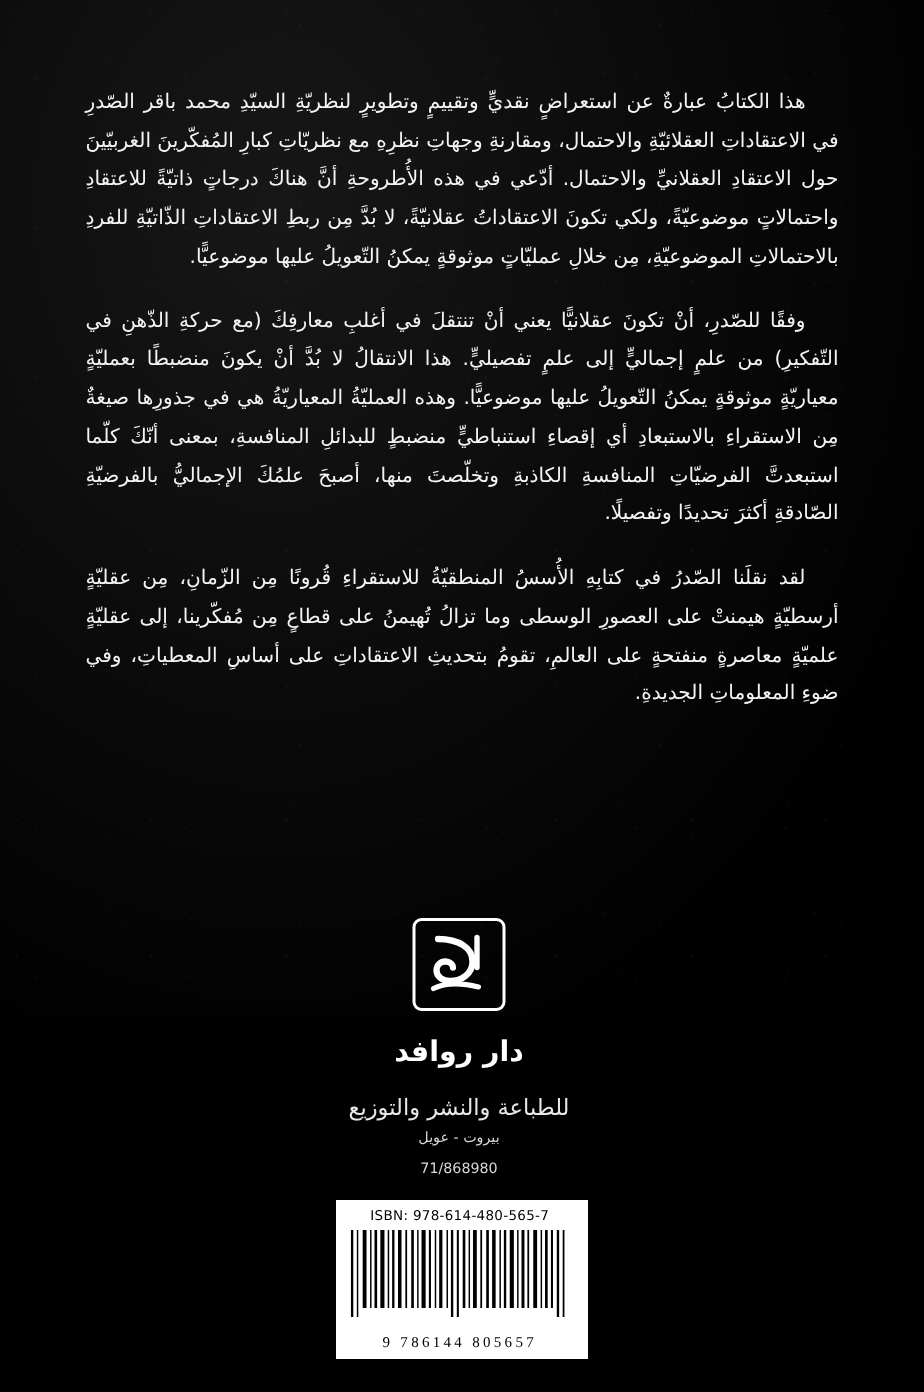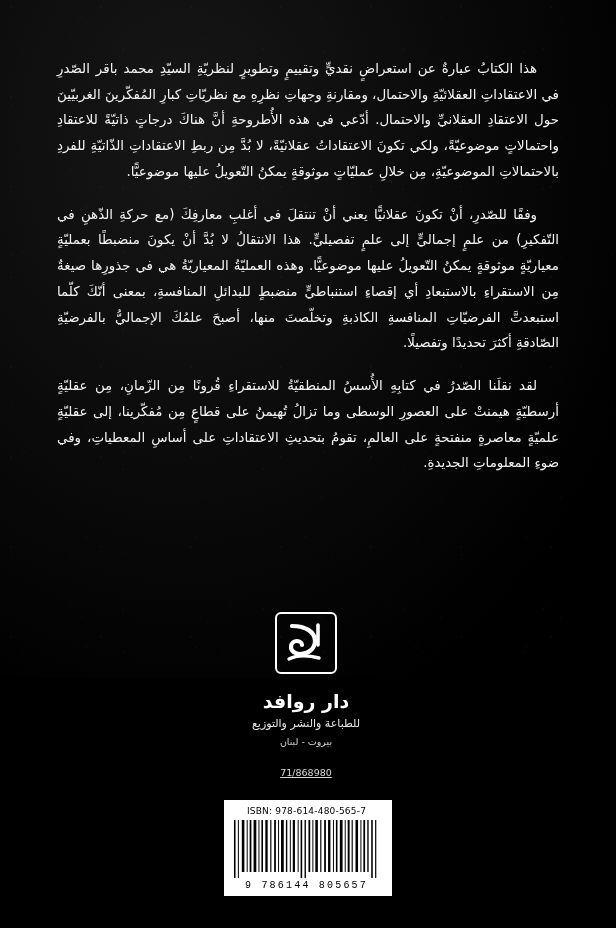--- a/index.html
+++ b/index.html
@@ -85,35 +85,34 @@
   }
   .logo-svg { position: absolute; inset: 0; }
   .pub-name {
     margin-top: 12px;
     font-size: 19px;
     font-weight: bold;
     color: #ffffff;
     letter-spacing: 0.5px;
   }
   .pub-sub {
-    margin-top: 5px;
-    font-size: 11px;
+    margin-top: 17px;
+    font-size: 15px;
     color: #e8e8e8;
   }
   .pub-city {
     margin-top: 6px;
     font-size: 9.5px;
     color: #d8d8d8;
   }
   .pub-phone {
-    margin-top: 20px;
+    margin-top: 10px;
     font-size: 9.5px;
     color: #d8d8d8;
     direction: ltr;
-    text-decoration: underline;
   }
   .pub-email {
     margin-top: 2px;
     font-size: 9px;
     color: #d6d6d6;
     direction: ltr;
   }
 
   
   .barcode-area {
@@ -134,25 +133,25 @@
     color: #000000;
     letter-spacing: 0.2px;
     margin-bottom: 4px;
   }
   .bars {
     height: 58px;
     width: 100%;
     display: block;
   }
   .barcode-digits {
-    font-family: Liberation Mono, monospace;
+    font-family: Liberation Serif, serif;
     font-size: 10px;
     color: #000000;
     letter-spacing: 2.2px;
-    margin-top: 2px;
+    margin-top: 12px;
   }
 </style>
 </head>
 <body>
 
 <div id="page">
 
   <div id="noise"></div>
 
   <div id="content">
@@ -169,21 +168,21 @@
         <div class="logo-box"></div>
         <svg class="logo-svg" viewBox="0 0 62 62">
           <path d="M17 14 C31 14, 40 20, 40 29 C40 37, 33 42, 25 42 C20 42, 16 39, 16 35 C16 31, 19 29, 22 29 C25 29, 27 31, 27 33" fill="none" stroke="#ffffff" stroke-width="4.2" stroke-linecap="round"></path>
           <path d="M14 47 C22 43, 32 43, 44 46" fill="none" stroke="#ffffff" stroke-width="3.4" stroke-linecap="round"></path>
           <path d="M43 13 L43 33" fill="none" stroke="#ffffff" stroke-width="3.6" stroke-linecap="round"></path>
         </svg>
       </div>
 
       <div class="pub-name">دار روافد</div>
       <div class="pub-sub">للطباعة والنشر والتوزيع</div>
-      <div class="pub-city">بيروت - لبنان</div>
+      <div class="pub-city">بيروت - عويل</div>
       <div class="pub-phone">71/868980</div>
     </div>
 
     <div class="barcode-area">
       <div class="isbn-text">ISBN: 978-614-480-565-7</div>
       <svg class="bars" viewBox="0 0 152 58" preserveAspectRatio="none">
         <g fill="#000000">
           <rect x="2" y="0" width="1.6" height="58"></rect>
           <rect x="6" y="0" width="1" height="58"></rect>
           <rect x="10" y="0" width="2.6" height="52"></rect>

